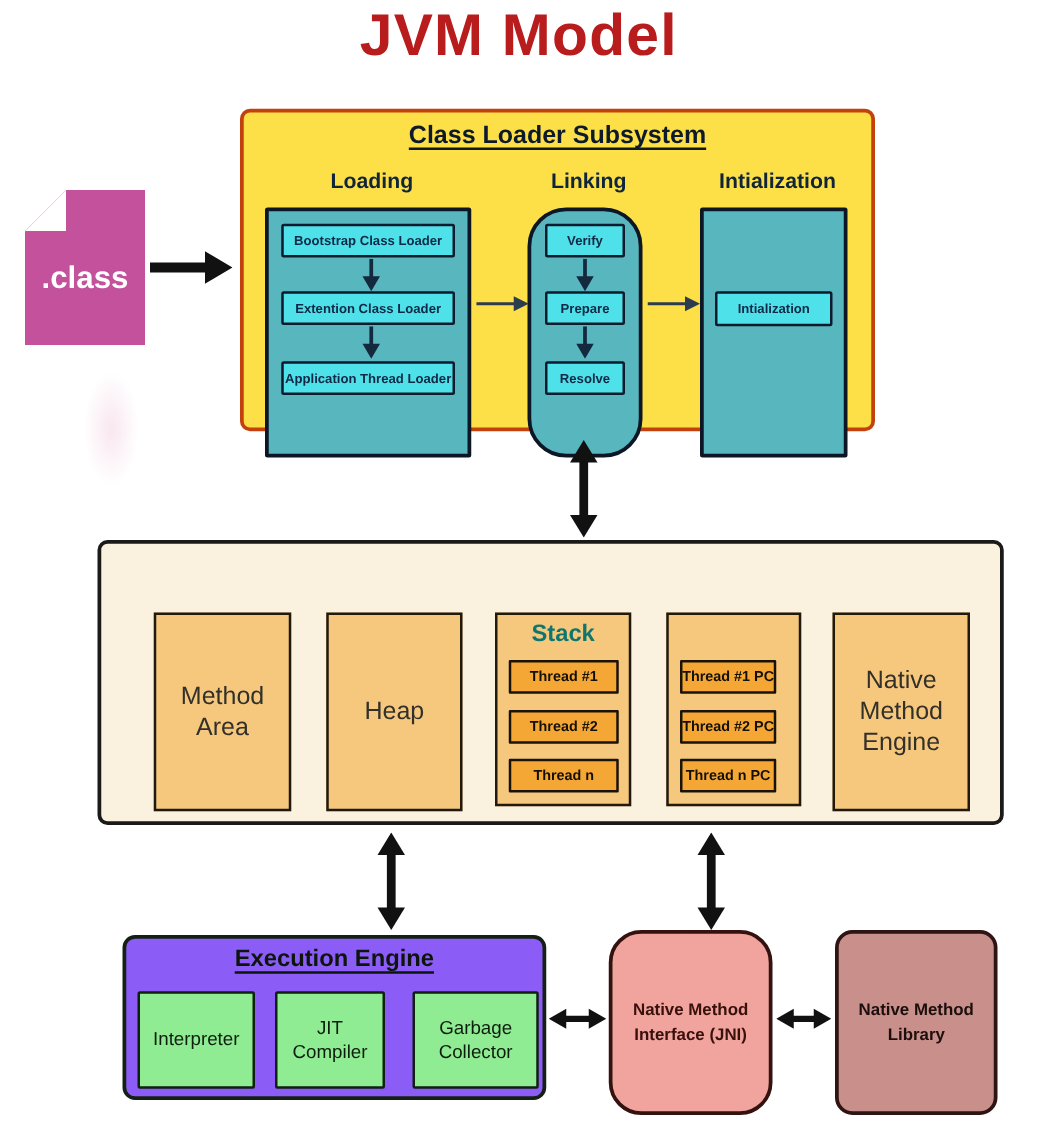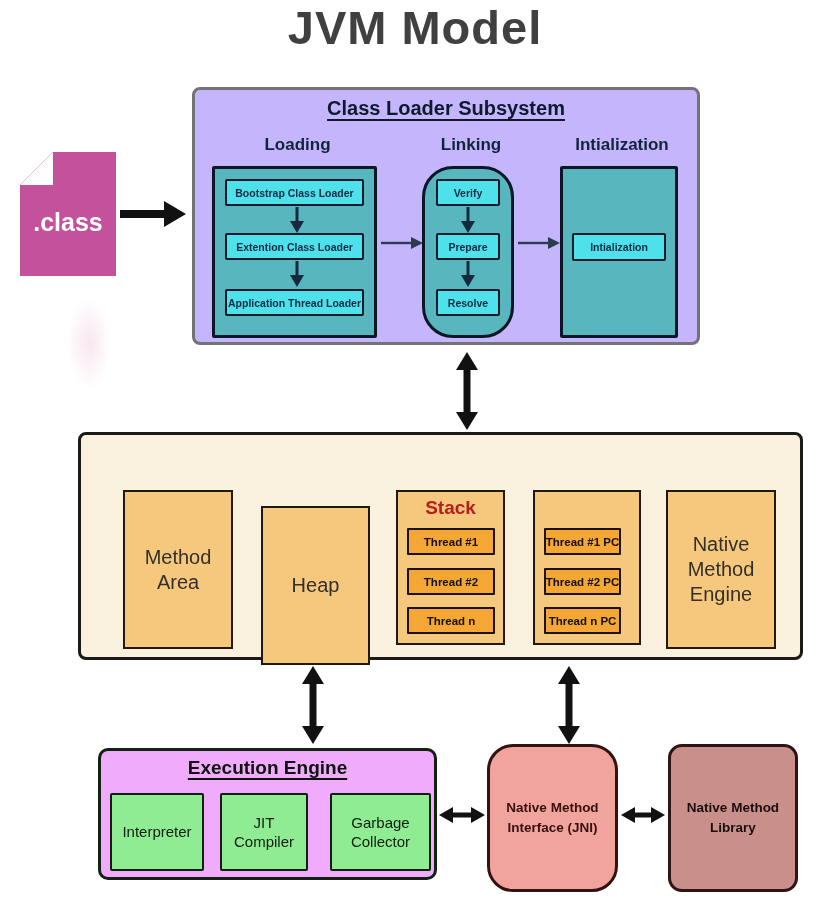--- a/index.html
+++ b/index.html
@@ -4,54 +4,54 @@
 <style>
   html,body{margin:0;padding:0;background:#ffffff;}
   .canvas{
     position:relative;width:830px;height:901px;background:#ffffff;overflow:hidden;
     font-family:"Liberation Sans", sans-serif;
   }
   .abs{position:absolute;}
   
   .page-title{
     left:0;top:0;width:830px;text-align:center;
-    font-size:47px;font-weight:800;letter-spacing:1px;color:#404040;
+    font-size:47px;font-weight:800;letter-spacing:1px;color:#b91c1c;
   }
   
   .class-file{
     left:20px;top:152px;width:96px;height:124px;background:#c3519c;
     clip-path:polygon(33px 0,100% 0,100% 100%,0 100%,0 33px);
   }
   .class-fold{
     position:absolute;left:0;top:0;width:33px;height:33px;background:#ffffff;
     clip-path:polygon(100% 0,100% 100%,0 100%);
   }
   .class-label{
     position:absolute;left:0;top:56px;width:100%;text-align:center;
     color:#ffffff;font-size:25px;font-weight:700;
   }
   
   .cls{
-    left:192px;top:87px;width:508px;height:258px;background:#c4b5fd;
-    border:3px solid #737373;border-radius:8px;box-sizing:border-box;
+    left:192px;top:87px;width:508px;height:258px;background:#fde047;
+    border:3px solid #c2410c;border-radius:8px;box-sizing:border-box;
   }
   .cls-title{
     position:absolute;left:0;top:7px;width:100%;text-align:center;
     font-size:20px;font-weight:800;color:#0d1a2b;
     text-decoration:underline;text-underline-offset:4px;text-decoration-thickness:2px;
   }
   .col-header{
     position:absolute;top:45px;text-align:center;
     font-size:17px;font-weight:800;color:#10243a;
   }
   .hdr-loading{left:20px;width:165px;}
   .hdr-linking{left:230px;width:92px;}
   .hdr-init{left:368px;width:118px;}
   .teal-box{
-    position:absolute;top:76px;height:172px;background:#58b7be;
+    position:absolute;top:76px;height:200px;background:#58b7be;
     border:3px solid #0d1624;box-sizing:border-box;border-radius:2px;
   }
   .col-loading{left:17px;width:165px;}
   .col-linking{left:227px;width:92px;border-radius:31px;}
   .col-init{left:365px;width:118px;}
   .cyan-box{
     position:absolute;background:#4fe1ea;border:2.5px solid #0d1b2c;box-sizing:border-box;
     display:flex;align-items:center;justify-content:center;text-align:center;
     font-size:10.5px;font-weight:700;color:#0e2a46;white-space:nowrap;border-radius:2px;
   }
@@ -68,42 +68,42 @@
     position:absolute;left:0;top:9px;width:100%;text-align:center;
     font-size:20px;font-weight:800;color:#141414;
     text-decoration:underline;text-underline-offset:4px;text-decoration-thickness:2px;
   }
   .orange-big{
     position:absolute;top:55px;background:#f6c87e;border:2.5px solid #201910;box-sizing:border-box;
     display:flex;align-items:center;justify-content:center;text-align:center;
     font-size:20px;font-weight:500;color:#33302a;line-height:1.25;
   }
   .b-method{left:42px;width:110px;height:159px;}
-  .b-heap{left:180px;width:109px;height:159px;margin-top:16px;}
+  .b-heap{left:180px;width:109px;height:159px;}
   .b-nms{left:585px;width:110px;height:159px;}
   .stack-col{
     position:absolute;top:55px;background:#f6c87e;border:2.5px solid #201910;box-sizing:border-box;height:155px;
   }
   .b-stack{left:315px;width:109px;}
   .b-pc{left:452px;width:108px;}
   .stack-title{
     position:absolute;left:0;top:5px;width:100%;text-align:center;
-    font-size:19px;font-weight:800;color:#b91c1c;
+    font-size:19px;font-weight:800;color:#0f766e;
   }
   .thread-box{
     position:absolute;left:9px;background:#f5a735;border:2.5px solid #1b1206;box-sizing:border-box;
     display:flex;align-items:center;justify-content:center;
     font-size:11.5px;font-weight:700;color:#141006;white-space:nowrap;border-radius:1px;
   }
   .b-stack .thread-box{width:88px;height:27px;}
   .b-pc .thread-box{width:77px;height:27px;}
   .t1{top:36px;} .t2{top:76px;} .t3{top:115px;}
   
   .ee{
-    left:98px;top:748px;width:339px;height:132px;background:#f0abfc;
+    left:98px;top:748px;width:339px;height:132px;background:#8b5cf6;
     border:3px solid #142014;border-radius:10px;box-sizing:border-box;padding-left:22px;
   }
   .ee-title{
     position:absolute;left:0;top:6px;width:100%;text-align:center;
     font-size:19px;font-weight:800;color:#0c160c;
     text-decoration:underline;text-underline-offset:4px;text-decoration-thickness:2px;
   }
   .ee-box{
     position:absolute;top:42px;height:78px;background:#8fec92;border:2.5px solid #0f1f10;box-sizing:border-box;
     display:flex;align-items:center;justify-content:center;text-align:center;

